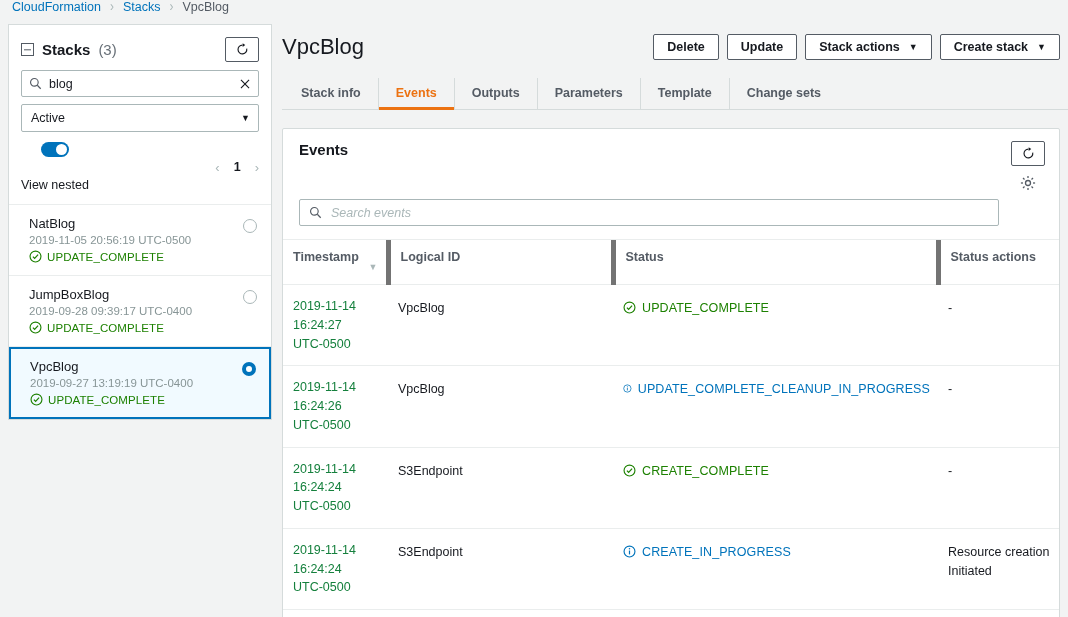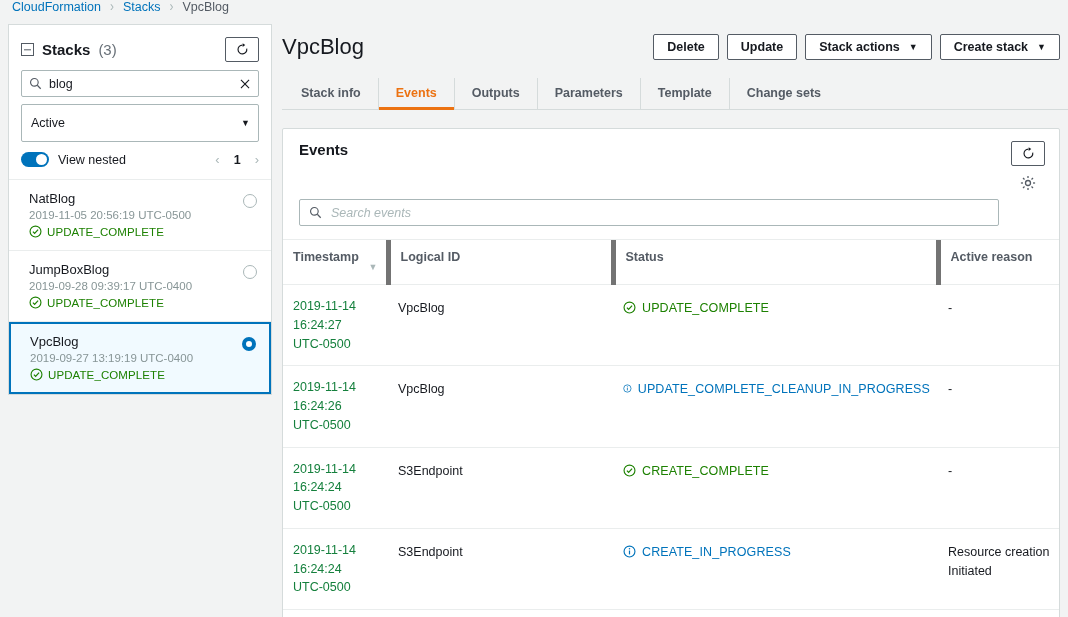--- a/index.html
+++ b/index.html
@@ -77,33 +77,33 @@
   .search-box .s-icon { flex: 0 0 auto; }
   .search-val {
     flex: 1; font-size: 12.5px; color: #16191f;
     border: none; outline: none; background: transparent;
     font-family: "Liberation Sans", sans-serif;
   }
   .clear-x { cursor: pointer; flex: 0 0 auto; }
 
   .select-box {
     display: flex; align-items: center; justify-content: space-between;
-    height: 38px;
+    height: 28px;
     border: 1px solid #aab7b8; border-radius: 2px;
     background: #fff; padding: 0 8px 0 9px;
     cursor: pointer;
   }
   .select-val { font-size: 12.5px; color: #16191f; }
   .caret { font-size: 9px; color: #16191f; }
 
   .sb-toolrow {
     display: flex; align-items: center; justify-content: space-between;
     padding: 3px 12px 12px 12px;
   }
-  .toggle-wrap { display: flex; align-items: center; gap: 9px; cursor: pointer; }
+  .toggle-wrap { display: flex; align-items: center; gap: 21px; cursor: pointer; flex-direction: column; }
   .toggle {
     width: 28px; height: 15px; border-radius: 8px;
     background: #0073bb; position: relative; flex: 0 0 auto;
   }
   .toggle::after {
     content: ""; position: absolute;
     width: 11px; height: 11px; border-radius: 50%;
     background: #fff; top: 2px; right: 2px;
   }
   .toggle-label { font-size: 12.5px; color: #16191f; }
@@ -437,21 +437,21 @@
         <thead>
           <tr>
             <th class="col-ts">
               <div class="th-inner">
                 <span>Timestamp</span>
                 <span class="sort-caret">▼</span>
               </div>
             </th>
             <th class="col-lid">Logical ID</th>
             <th class="col-status">Status</th>
-            <th class="col-reason">Active reason</th>
+            <th class="col-reason">Status actions</th>
           </tr>
         </thead>
         <tbody>
 
           <tr>
             <td class="col-ts">
               <div class="ts">2019-11-14</div>
               <div class="ts">16:24:27</div>
               <div class="ts">UTC-0500</div>
             </td>

